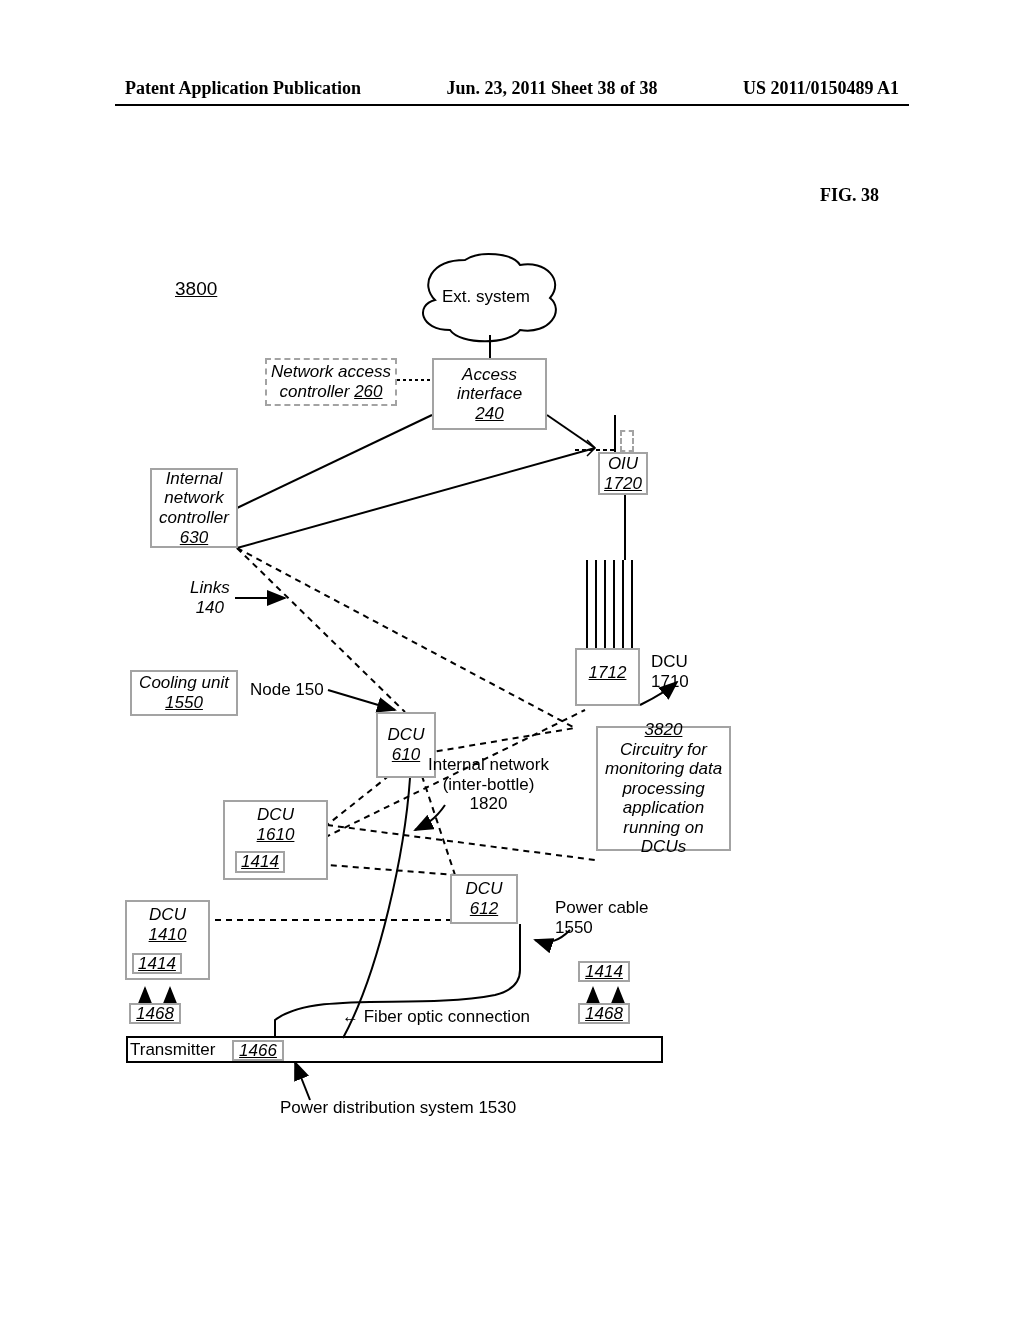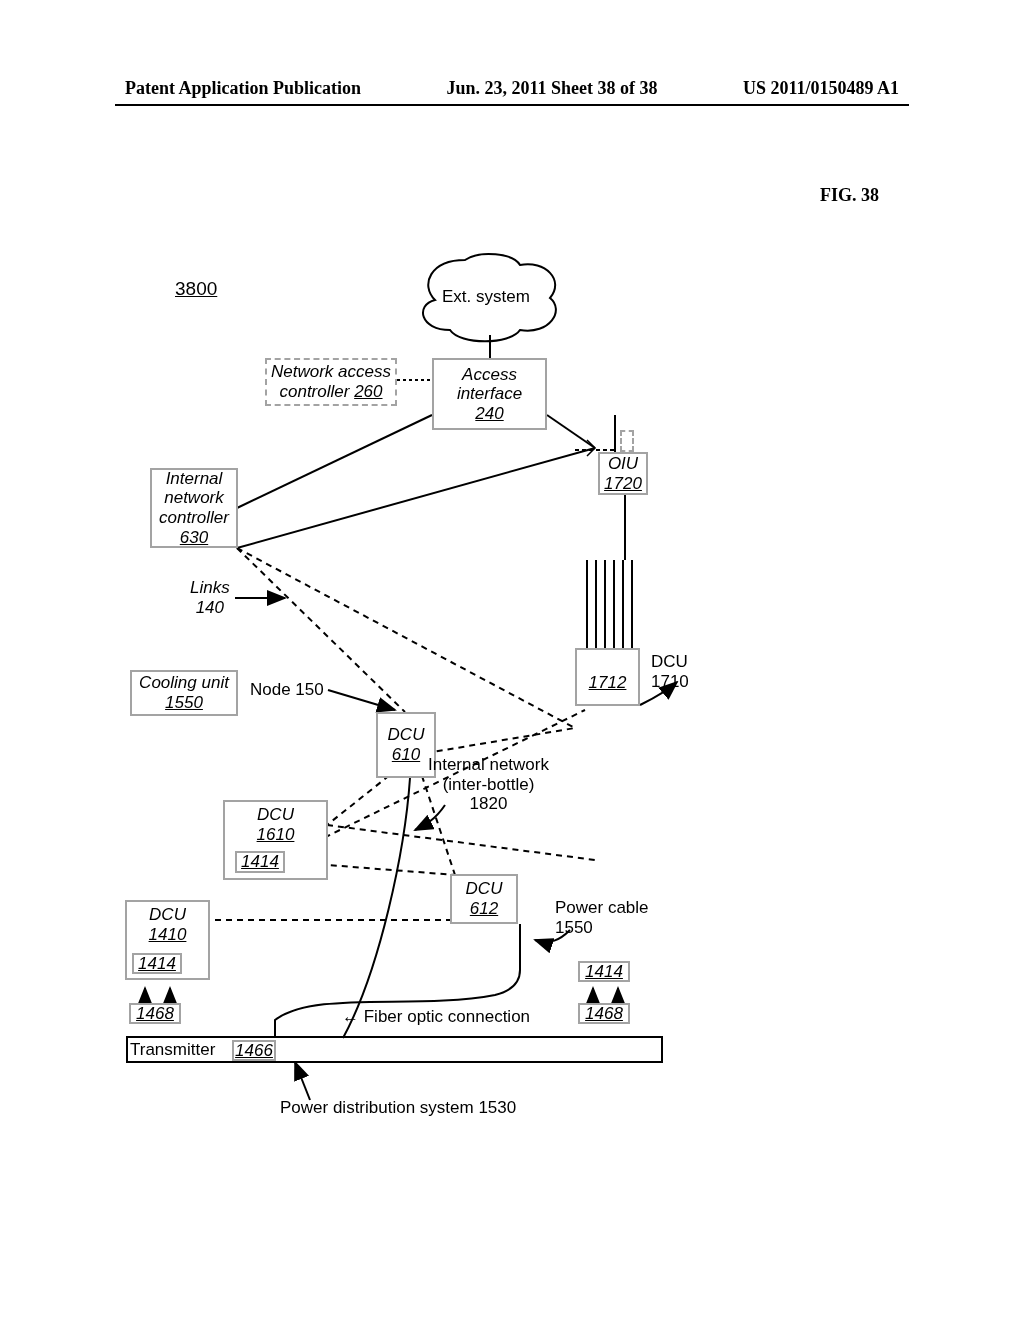--- a/index.html
+++ b/index.html
@@ -189,21 +189,21 @@
     <span class="u">1550</span>
   </div>
 
   <div class="box" style="top:202px; left:483px; width:50px; height:43px;">
     <span>OIU</span>
     <span class="u">1720</span>
   </div>
 
   <div class="box" style="top:180px; left:505px; width:14px; height:22px; border-style:dashed; padding:0;"></div>
 
-  <div class="box" style="top:398px; left:460px; width:65px; height:58px; justify-content:flex-end;">
+  <div class="box" style="top:398px; left:460px; width:65px; height:58px; ">
     <span class="u">1712</span>
     <span style="height:8px"></span>
   </div>
 
   <div class="label" style="top:402px; left:536px;">
     <div>DCU</div>
     <div>1710</div>
   </div>
 
   <div class="box" style="top:462px; left:261px; width:60px; height:66px;">
@@ -231,39 +231,47 @@
     <span>DCU</span>
     <span class="u">612</span>
   </div>
 
   <div class="label" style="top:505px; left:313px; text-align:center;">
     <div>Internal network</div>
     <div>(inter-bottle)</div>
     <div>1820</div>
   </div>
 
+  <div class="box" style="top:476px; left:481px; width:135px; height:125px;">
+    <span class="u">3820</span>
+    <span>Circuitry for</span>
+    <span>monitoring data</span>
+    <span>processing</span>
+    <span>application</span>
+    <span>running on DCUs</span>
+  </div>
 
   <div class="label" style="top:648px; left:440px;">
     <div>Power cable</div>
     <div>1550</div>
   </div>
 
   <div class="box" style="top:753px; left:14px; width:52px; height:21px;">
     <span class="u">1468</span>
   </div>
 
   <div class="box" style="top:711px; left:463px; width:52px; height:21px;">
     <span class="u">1414</span>
   </div>
   <div class="box" style="top:753px; left:463px; width:52px; height:21px;">
     <span class="u">1468</span>
   </div>
 
   <div class="label" style="top:790px; left:15px;">Transmitter</div>
-  <div class="box" style="top:790px; left:117px; width:44px; height:21px;">
+  <div class="box" style="top:790px; left:117px; width:52px; height:21px;">
     <span class="u">1466</span>
   </div>
 
   <div class="label" style="top:757px; left:227px;">←  Fiber optic connection</div>
 
   <div class="label" style="top:848px; left:165px;">Power distribution system 1530</div>
 
 </div>
 
 </body></html>

